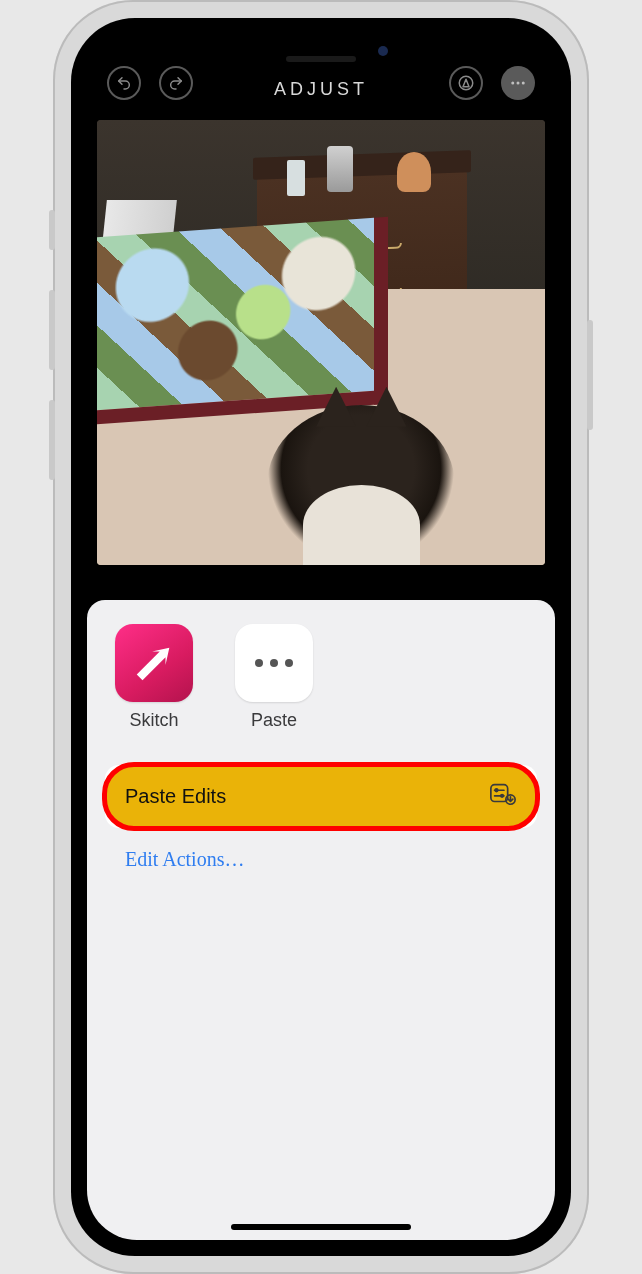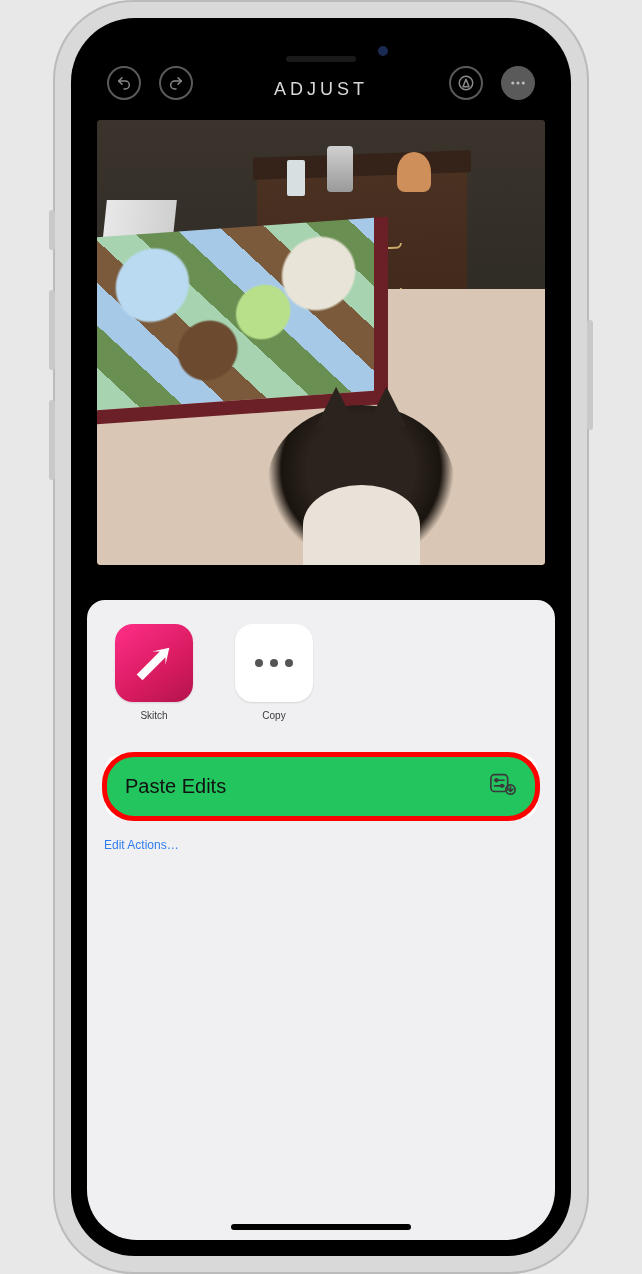--- a/index.html
+++ b/index.html
@@ -216,21 +216,21 @@
     justify-content: center;
     box-shadow: 0 1px 2px rgba(0,0,0,0.12);
   }
   .skitch-icon {
     background: linear-gradient(145deg,#ff2e88 0%, #d81b60 60%, #b3134d 100%);
   }
   .more-icon { background: #fff; }
   .dots { display:flex; gap:7px; }
   .dots span{ width:8px;height:8px;border-radius:50%;background:#555;}
   .app-label {
-    font-size: 10px;
+    font-size: 18px;
     color: #3a3a3c;
     text-align: center;
   }
   .actions-block {
     margin: 18px 18px 0 18px;
     background: #fff;
     border-radius: 14px;
     overflow: visible;
   }
   .action-row {
@@ -244,29 +244,30 @@
   }
   .action-row.disabled { color: #b5b5b9; }
   .action-row + .action-row {
     border-top: 1px solid #e6e6e8;
   }
   .action-row.highlight {
     border: 5px solid #ff0000;
     border-radius: 32px;
     margin: -3px -3px;
     padding: 15px 18px;
-    background:#22c55e;
+    background:#eab308;
     z-index:2;
   }
   .action-icon { color:#8a8a8e; }
   .action-icon.disabled{color:#c8c8cc;}
   .edit-actions-link {
-    padding: 20px 17px;
+    padding: 20px 38px;
     color: #2f7df0;
-    font-size: 12px;
+    font-size: 20px;
+    font-family: Liberation Serif, serif;
   }
   .home-indicator {
     position: absolute;
     bottom: 10px;
     left: 50%;
     transform: translateX(-50%);
     width: 180px;
     height: 6px;
     background: #000;
     border-radius: 3px;
@@ -355,21 +356,21 @@
             <div class="app-label">Skitch</div>
           </div>
           <div class="app-item">
             <div class="app-icon more-icon">
               <div class="dots">
                   <span></span>
                   <span></span>
                   <span></span>
                 </div>
             </div>
-            <div class="app-label">Copy</div>
+            <div class="app-label">Paste</div>
           </div>
         </div>
 
         <div class="actions-block">
           <div class="action-row highlight">
             <span>Paste Edits</span>
             <span class="action-icon">
               <svg width="28" height="24" viewBox="0 0 30 24" fill="none" stroke="#3a3a3c" stroke-width="1.8" stroke-linecap="round" stroke-linejoin="round">
                 <rect x="2" y="2" width="18" height="18" rx="4"></rect>
                 <line x1="6" y1="8" x2="16" y2="8"></line>

